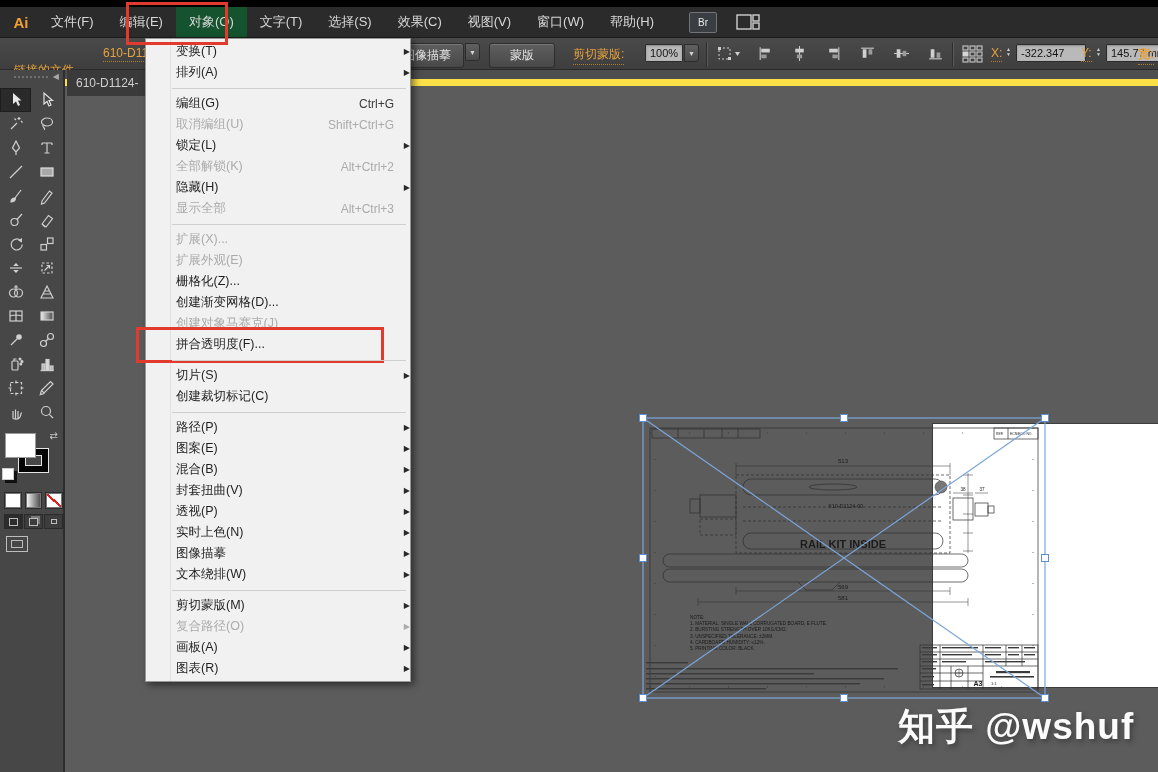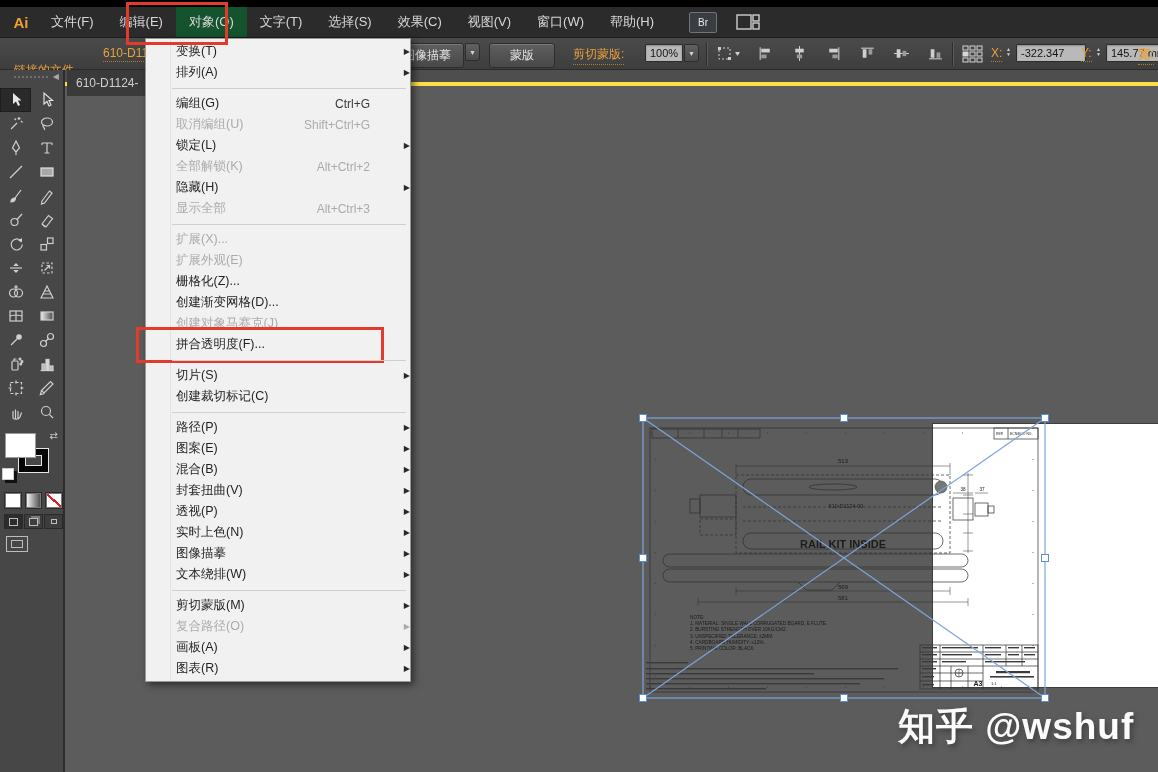--- a/index.html
+++ b/index.html
@@ -31,21 +31,21 @@
   .cb-field{background:#b9b9b9;border:1px solid #2b2b2b;box-shadow:inset 0 1px 2px #8b8b8b;
             color:#141414;font-size:11px;padding:2px 4px;border-radius:1px;overflow:hidden;}
   .dd-arrow{background:linear-gradient(#606060,#4a4a4a);border:1px solid #2d2d2d;color:#d5d5d5;
             font-size:7px;width:15px;text-align:center;padding:5px 0 4px;border-radius:0 3px 3px 0;}
   .cb-sep{position:absolute;top:4px;width:1px;height:24px;background:#2e2e2e;box-shadow:1px 0 0 #5a5a5a;}
   .spin{display:inline-block;width:11px;font-size:5px;color:#cfcfcf;line-height:5px;text-align:center;}
   .alicon{position:absolute;top:7px;width:17px;height:17px;}
 
   
   #tabbar{position:absolute;left:65px;top:70px;width:1093px;height:16px;background:#4e4e4e;
-          border-bottom:4px solid #fde047;box-sizing:border-box;}
+          border-bottom:7px solid #fde047;box-sizing:border-box;}
   #doctab{position:absolute;left:2px;top:0;height:26px;width:128px;background:#3a3a3a;
           color:#cfcfcf;font-size:12px;line-height:26px;padding-left:9px;white-space:nowrap;
           overflow:hidden;border-right:1px solid #2e2e2e;box-sizing:border-box;}
 
   
   #toolpanel{position:absolute;left:0;top:70px;width:65px;height:702px;background:#474747;
              border-right:2px solid #2d2d2d;box-sizing:border-box;}
   #toolpanel .grip{height:18px;position:relative;}
   #toolpanel .grip .arrow{position:absolute;right:4px;top:2px;color:#a8a8a8;font-size:8px;}
   #toolpanel .grip .dots{position:absolute;left:14px;top:6px;width:36px;height:2px;
@@ -87,21 +87,21 @@
   .handle{fill:#ffffff;stroke:#5b8fd0;stroke-width:1;}
 
   
   #objectmenu{position:absolute;left:145px;top:38px;width:266px;background:#f1f1f1;
               border:1px solid #979797;box-shadow:3px 3px 7px rgba(0,0,0,.5);z-index:50;
               padding:2px 0;box-sizing:border-box;}
   #objectmenu::before{content:'';position:absolute;left:24px;top:0;bottom:0;width:1px;background:#e2e2e2;}
   .menurow{position:relative;height:21px;display:flex;align-items:center;
            padding-left:30px;font-size:12.5px;color:#1f1f1f;}
   .menurow .lab{flex:1;}
-  .menurow .sc{color:#3a3a3a;margin-right:30px;font-size:12px;}
+  .menurow .sc{color:#3a3a3a;margin-right:6px;font-size:12px;}
   .menurow .sub{width:10px;text-align:right;font-size:8px;color:#2a2a2a;}
   .menurow.dis, .menurow.dis .sc, .menurow.dis .sub{color:#ababab;}
   .menusep{height:10px;position:relative;}
   .menusep::after{content:'';position:absolute;left:26px;right:4px;top:5px;height:1px;background:#cfcfcf;}
   .menurow.hl::after{content:'';position:absolute;left:-10px;right:26px;top:-7px;bottom:-8px;
                      border:3px solid #e23b2e;pointer-events:none;}
 
   
   #redbox-object{position:absolute;left:126px;top:2px;width:96px;height:37px;
                  border:3px solid #e23b2e;z-index:60;}

